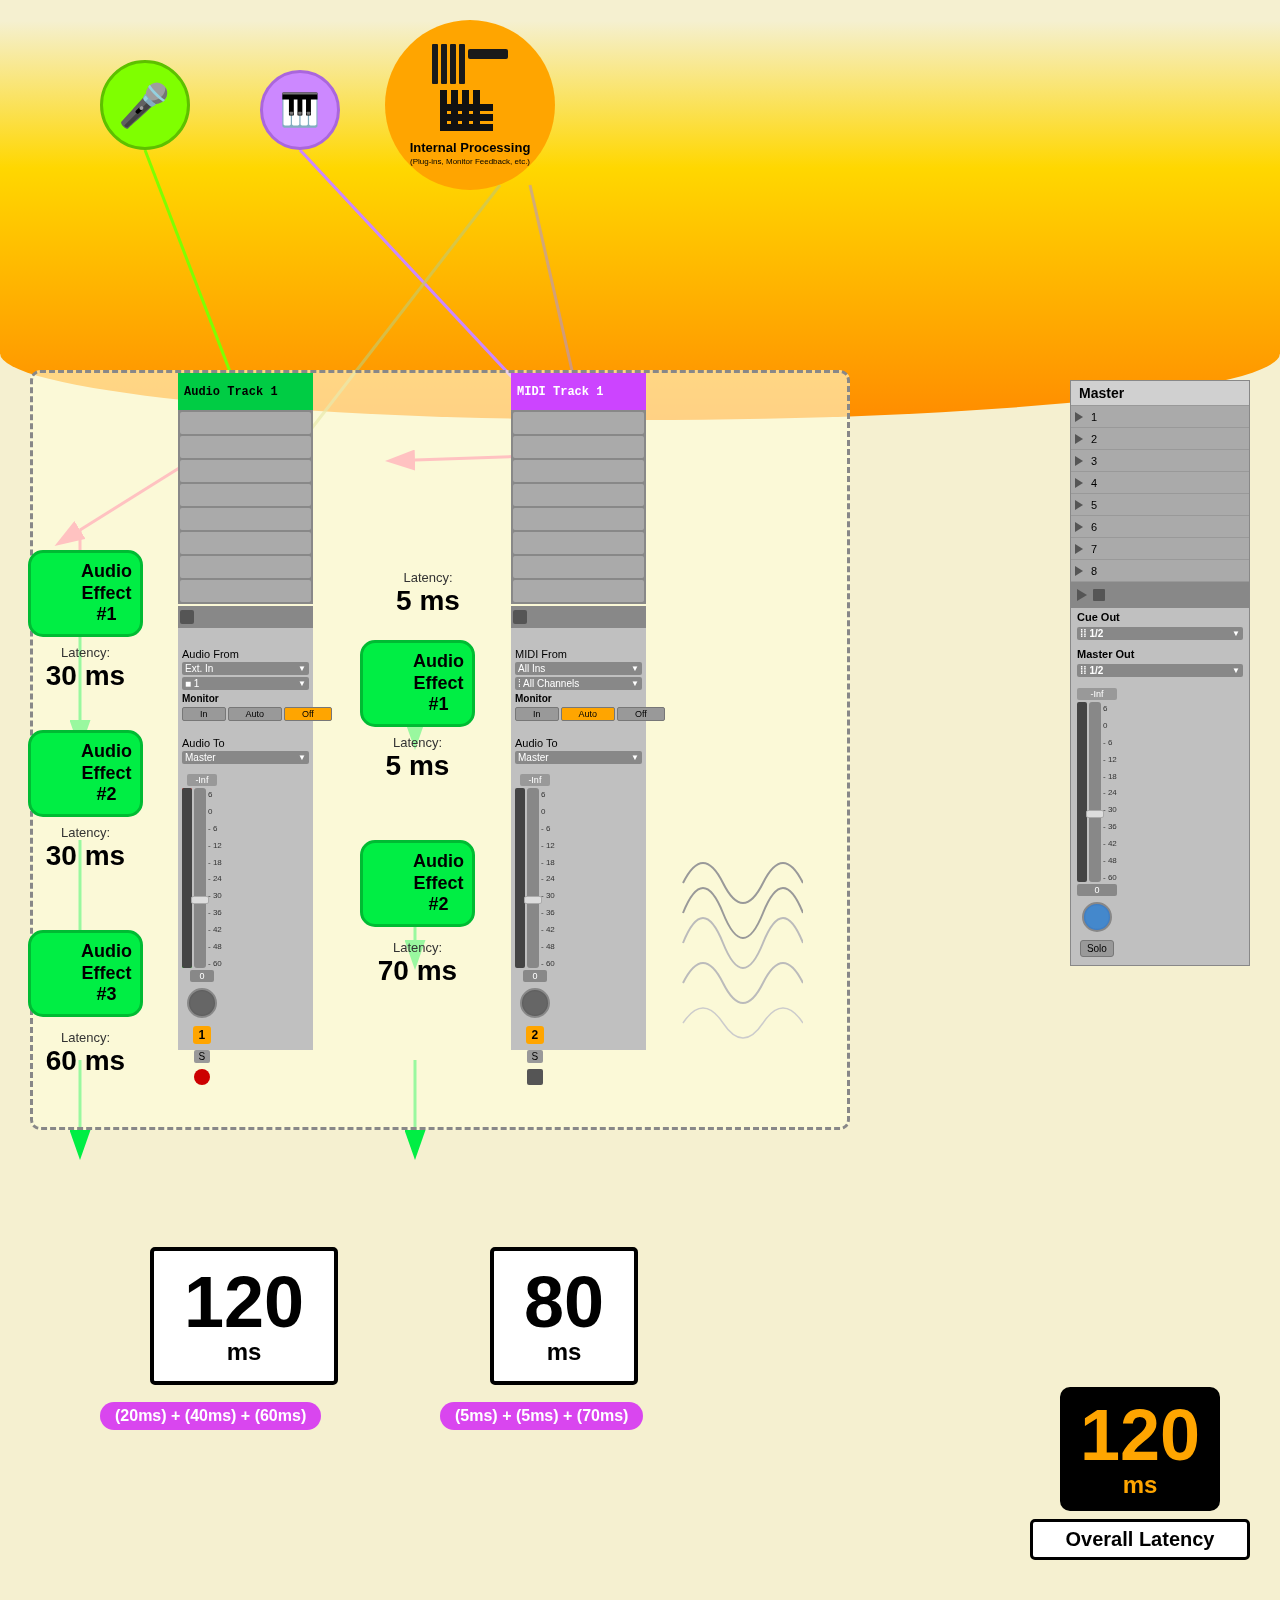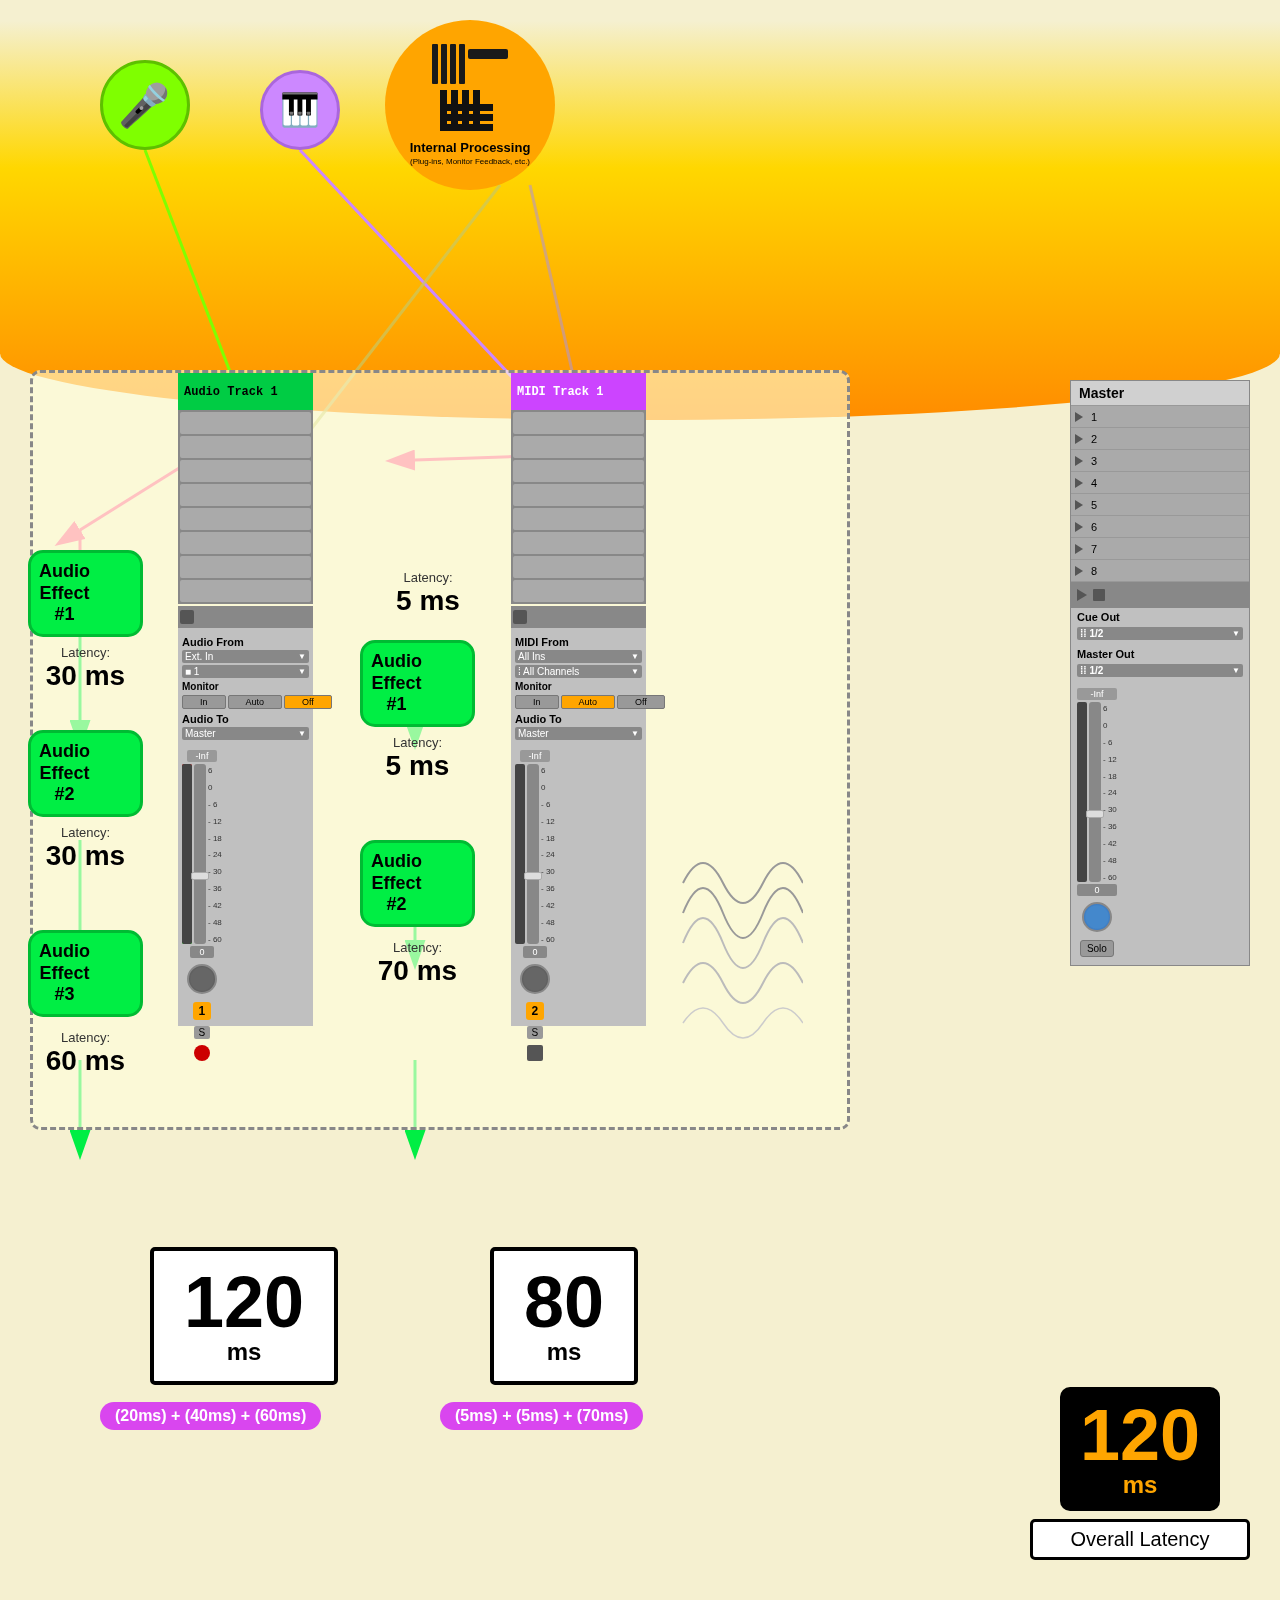--- a/index.html
+++ b/index.html
@@ -133,21 +133,21 @@
       border-radius: 2px;
     }
 
     
     .track-controls {
       background: #c0c0c0;
       padding: 4px;
       font-size: 10px;
     }
 
-    .from-label { font-weight: bold; font-size: 11px; margin-top: 4px; }
+    .from-label { font-weight: normal; font-size: 11px; margin-top: 16px; }
     .select-box {
       background: #888;
       color: #fff;
       font-size: 10px;
       padding: 1px 3px;
       border-radius: 2px;
       display: flex;
       align-items: center;
       justify-content: space-between;
       margin: 2px 0;
@@ -250,21 +250,21 @@
 
     
     .effect-box {
       position: absolute;
       width: 115px;
       min-height: 80px;
       background: #00ee44;
       border-radius: 15px;
       display: flex;
       flex-direction: column;
-      align-items: flex-start;
+      align-items: flex-end;
       justify-content: center;
       text-align: center;
       padding: 8px;
       font-weight: bold;
       font-size: 18px;
       color: #000;
       border: 3px solid #00bb33;
       z-index: 15;
       line-height: 1.2;
     }
@@ -789,16 +789,16 @@
         </div>
       </div>
     </div>
   </div>
 
   <div class="overall-latency-box" style="position:absolute; bottom: 40px; right: 30px; width: 220px; text-align: center; z-index: 20;">
     <div style="background:#000; border-radius:10px; padding:12px 20px; display:inline-block; margin-bottom:8px;">
       <div style="font-size:72px; font-weight:bold; color:#ffa500; line-height:1;">120</div>
       <div style="font-size:24px; font-weight:bold; color:#ffa500;">ms</div>
     </div>
-    <div style="font-size:20px; font-weight:normal; color:#000; background:#fff; border:3px solid #000; padding:6px 4px; border-radius:5px;">Overall Latency</div>
+    <div style="font-size:20px; font-weight:bold; color:#000; background:#fff; border:3px solid #000; padding:6px 4px; border-radius:5px;">Overall Latency</div>
   </div>
 
 </div>
 
 </body></html>

